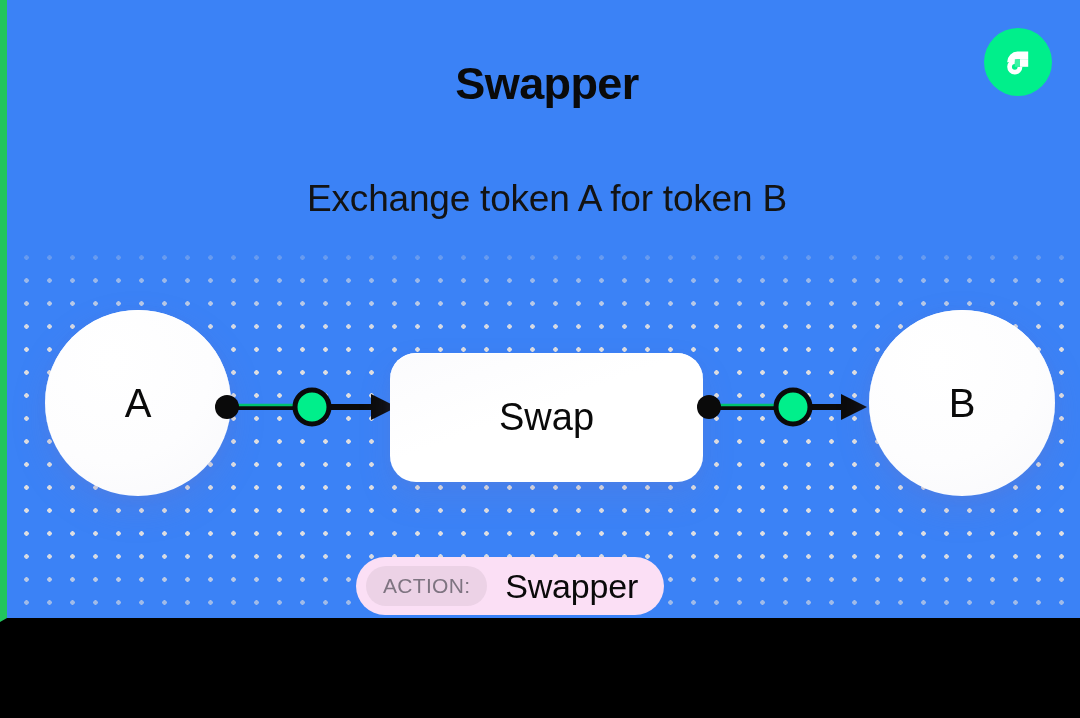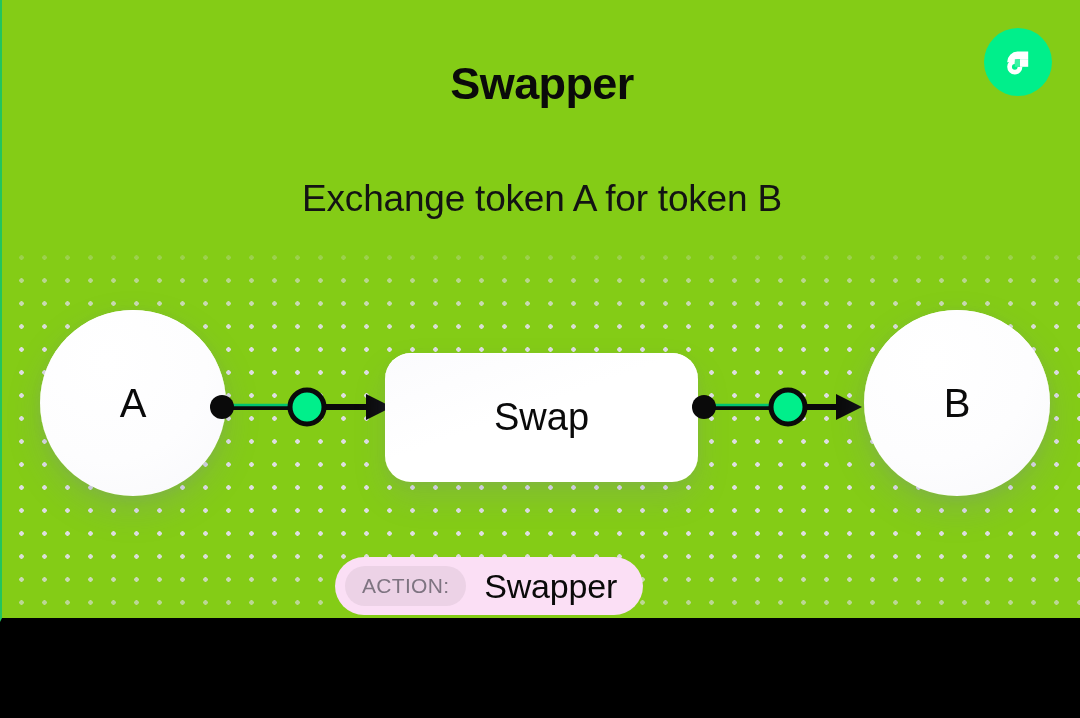--- a/index.html
+++ b/index.html
@@ -14,22 +14,22 @@
   body {
     font-family: "Liberation Sans", sans-serif;
     background: #000000;
   }
 
   
   #canvas {
     position: relative;
     width: 1080px;
     height: 622px;
-    background: #84cc16;
-    border-left: 2px solid #22c55e;
+    background: #3b82f6;
+    border-left: 7px solid #22c55e;
     border-bottom: 4px solid #000000;
     overflow: hidden;
   }
 
   
   #dot-grid {
     position: absolute;
     left: 0;
     top: 240px;
     width: 1080px;
@@ -141,21 +141,21 @@
     top: 389px;
     height: 36px;
   }
   #edge-left  { left: 204px; width: 186px; }
   #edge-right { left: 688px; width: 172px; }
   .edge svg { display: block; overflow: visible; }
 
   
   #action-badge {
     position: absolute;
-    left: 333px;
+    left: 349px;
     top: 557px;
     height: 58px;
     padding: 0 26px 0 10px;
     border-radius: 29px;
     background: #fbdff5;
     display: flex;
     align-items: center;
     gap: 18px;
   }
   #action-badge-key {

